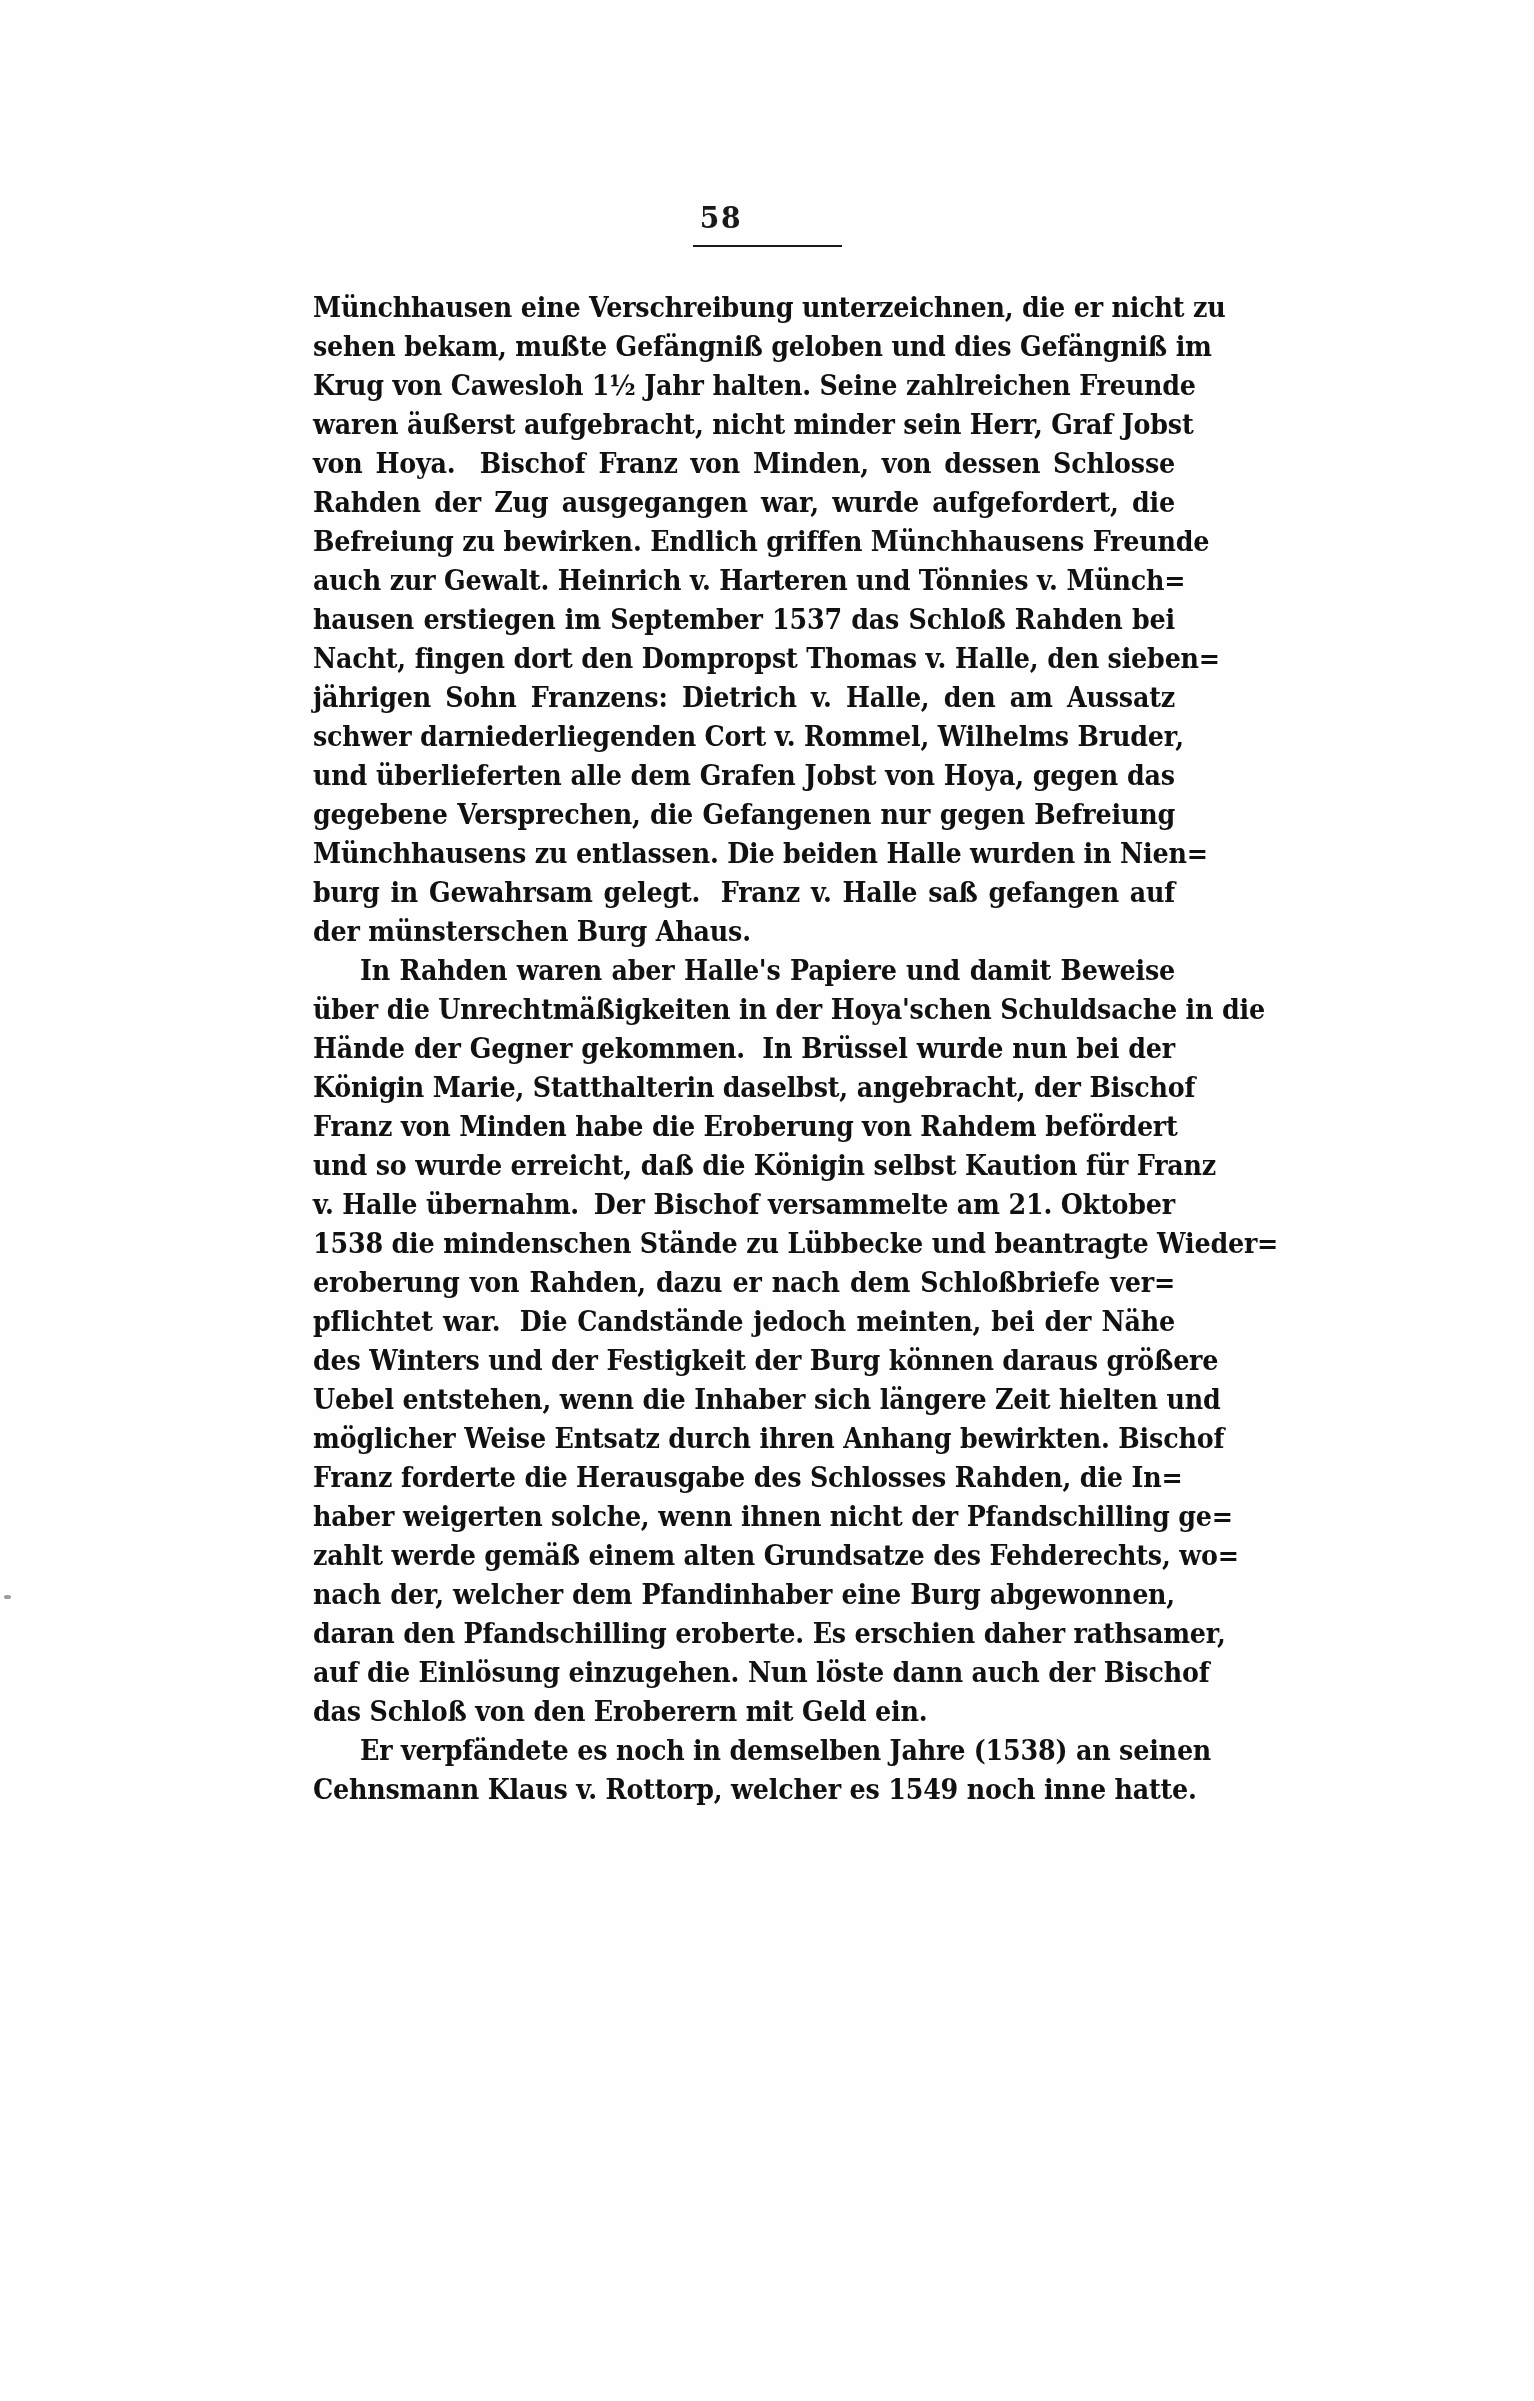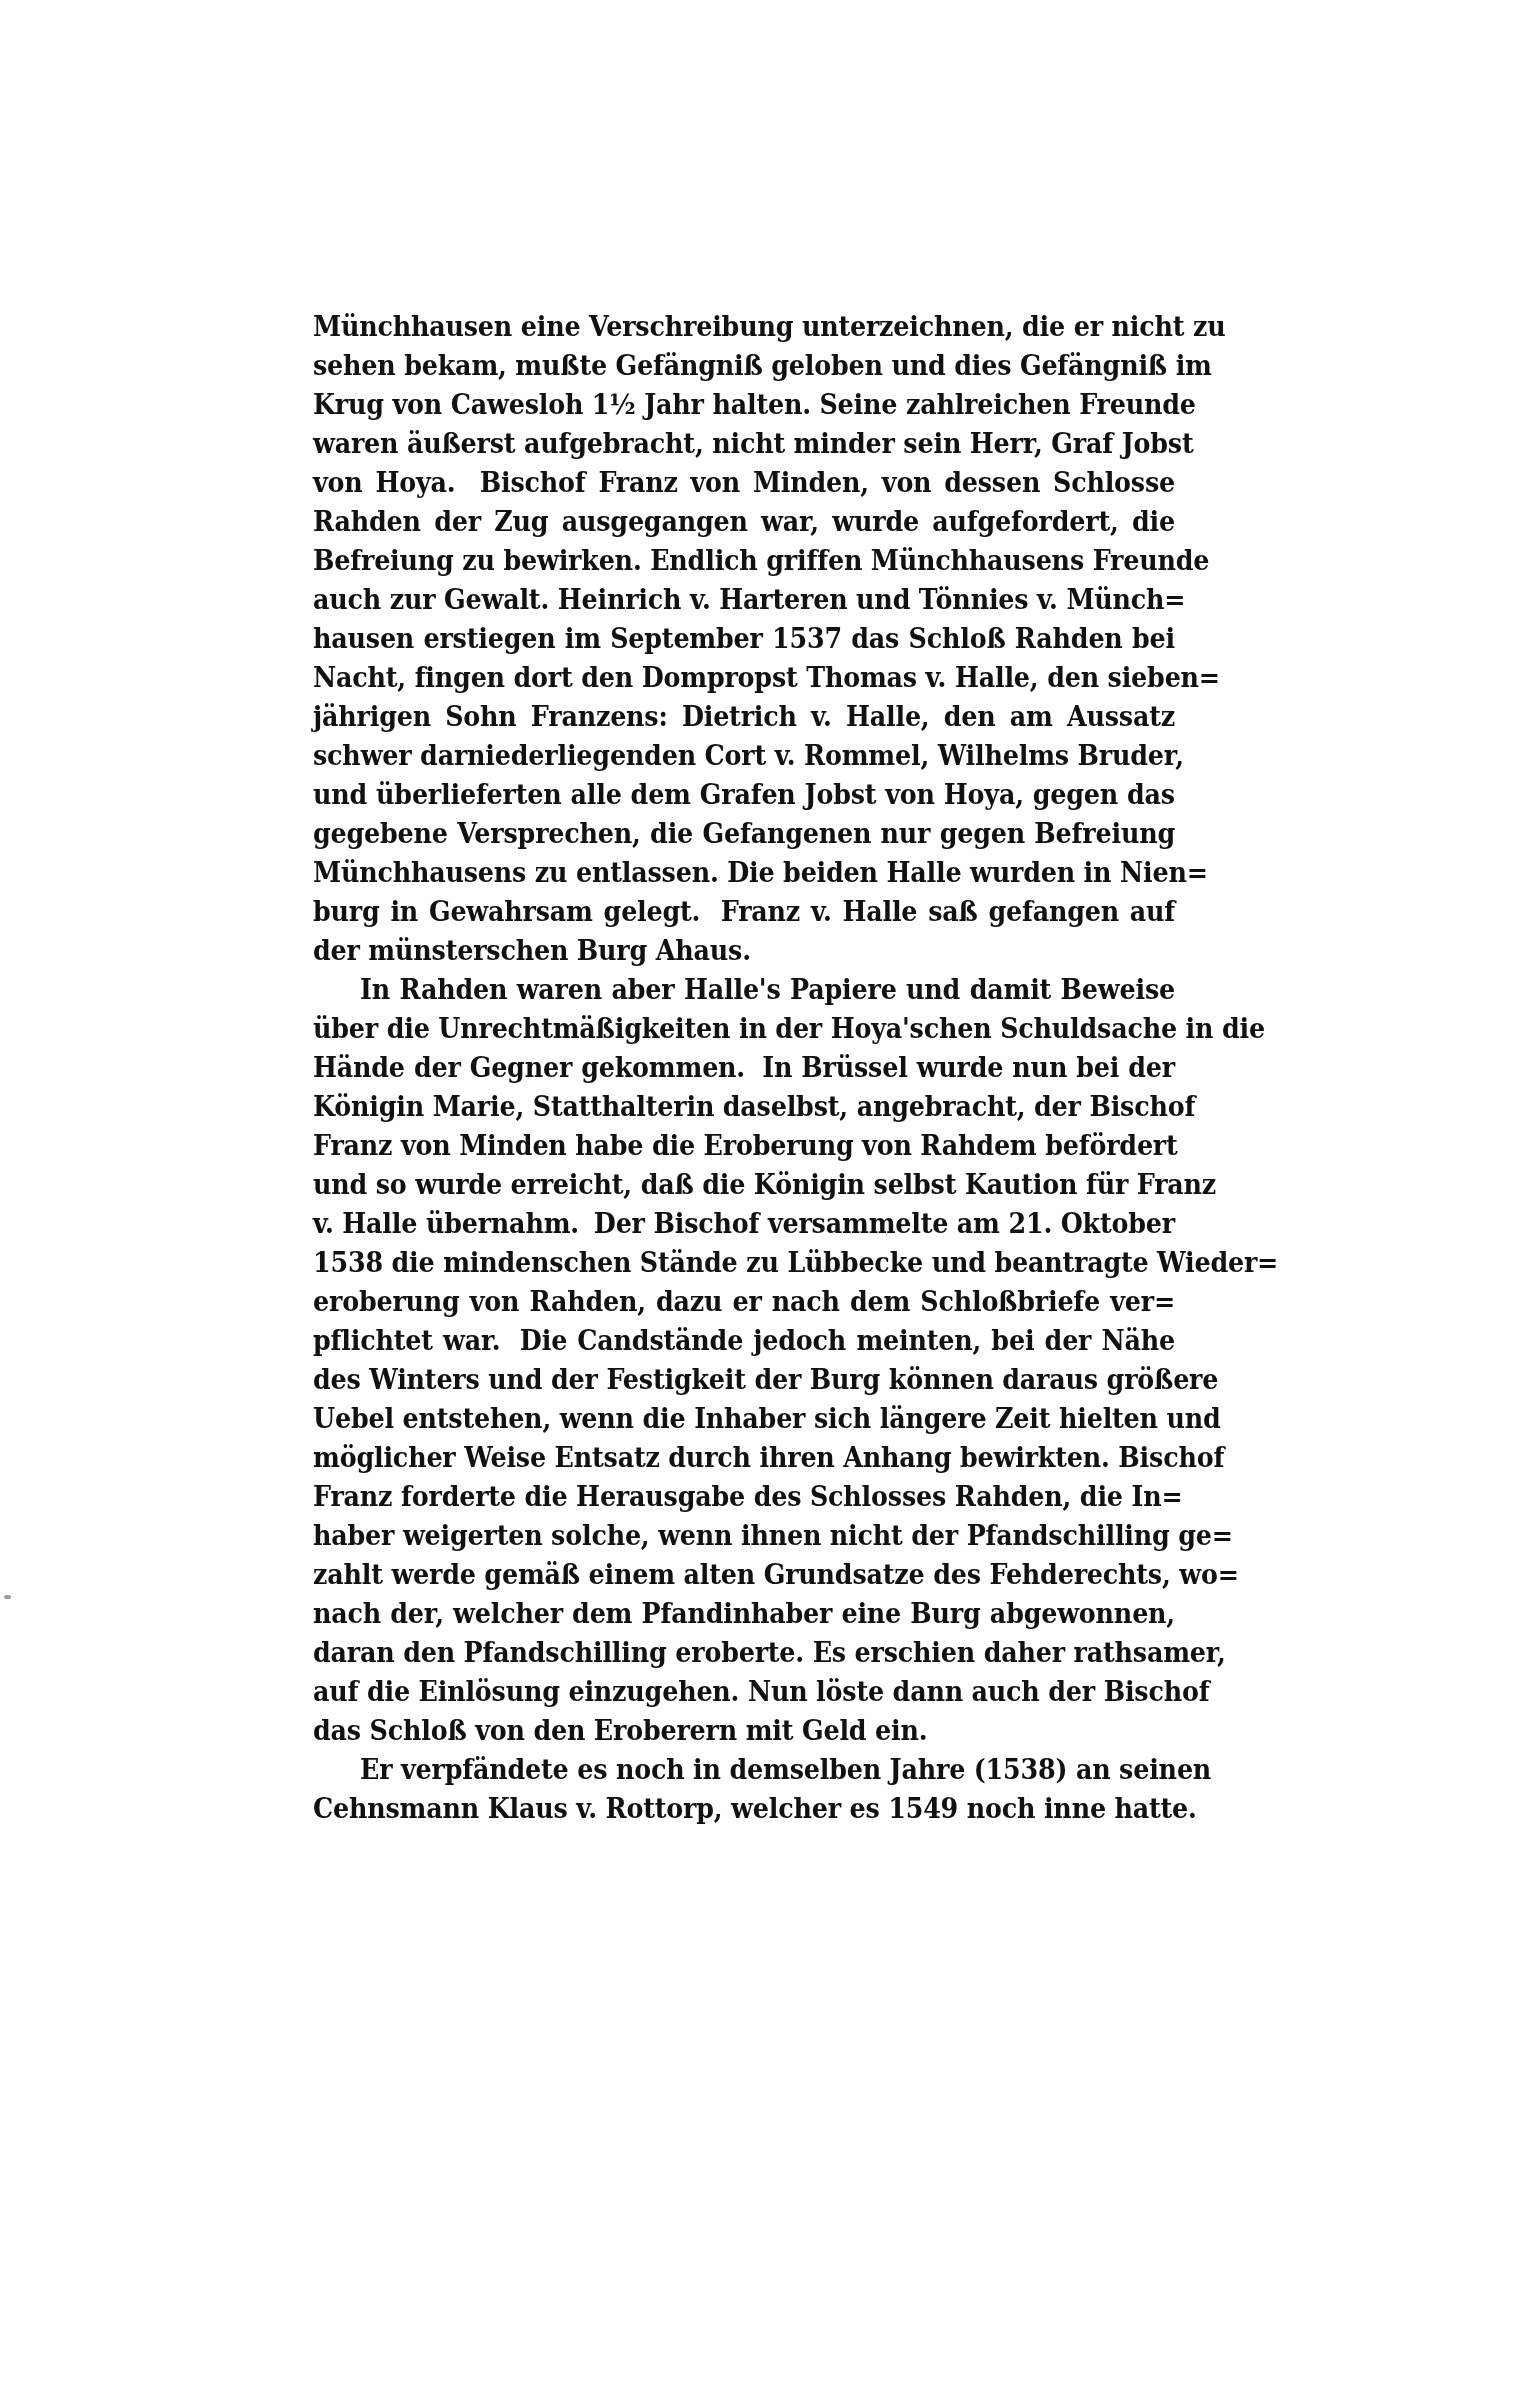--- a/index.html
+++ b/index.html
@@ -43,21 +43,21 @@
     width: 149px;
     height: 2.7px;
     background: #1a1a1a;
     margin: 11.5px auto 0 auto;
   }
 
   
   #textblock {
     position: absolute;
     left: 313px;
-    top: 311px;
+    top: 292px;
     width: 917px;
   }
 
   .para {
     margin: 0;
     padding: 0;
   }
 
   
   .line {
@@ -103,20 +103,24 @@
     background: #8b8b8b;
     border-radius: 50%;
     opacity: .85;
   }
 </style>
 </head>
 <body>
 
 <div id="page-sheet">
 
+  <div id="page-header">
+    <span id="folio" class="fraktur">58</span>
+    <span id="folio-rule"></span>
+  </div>
 
   <div id="textblock">
       <div class="para">
         <div class="line fraktur"><span class="w">Münchhausen</span><span class="w" style="flex: 1 1 0%;"> </span><span class="w">eine</span><span class="w" style="flex: 1 1 0%;"> </span><span class="w">Verschreibung</span><span class="w" style="flex: 1 1 0%;"> </span><span class="w">unterzeichnen,</span><span class="w" style="flex: 1 1 0%;"> </span><span class="w">die</span><span class="w" style="flex: 1 1 0%;"> </span><span class="w">er</span><span class="w" style="flex: 1 1 0%;"> </span><span class="w">nicht</span><span class="w" style="flex: 1 1 0%;"> </span><span class="w">zu</span></div>
         <div class="line fraktur"><span class="w">sehen</span><span class="w" style="flex: 1 1 0%;"> </span><span class="w">bekam,</span><span class="w" style="flex: 1 1 0%;"> </span><span class="w">mußte</span><span class="w" style="flex: 1 1 0%;"> </span><span class="w">Gefängniß</span><span class="w" style="flex: 1 1 0%;"> </span><span class="w">geloben</span><span class="w" style="flex: 1 1 0%;"> </span><span class="w">und</span><span class="w" style="flex: 1 1 0%;"> </span><span class="w">dies</span><span class="w" style="flex: 1 1 0%;"> </span><span class="w">Gefängniß</span><span class="w" style="flex: 1 1 0%;"> </span><span class="w">im</span></div>
         <div class="line fraktur"><span class="w">Krug</span><span class="w" style="flex: 1 1 0%;"> </span><span class="w">von</span><span class="w" style="flex: 1 1 0%;"> </span><span class="w">Cawesloh</span><span class="w" style="flex: 1 1 0%;"> </span><span class="w">1½</span><span class="w" style="flex: 1 1 0%;"> </span><span class="w">Jahr</span><span class="w" style="flex: 1 1 0%;"> </span><span class="w">halten.</span><span class="w" style="flex: 1.9 1 0%;"> </span><span class="w">Seine</span><span class="w" style="flex: 1 1 0%;"> </span><span class="w">zahlreichen</span><span class="w" style="flex: 1 1 0%;"> </span><span class="w">Freunde</span></div>
         <div class="line fraktur"><span class="w">waren</span><span class="w" style="flex: 1 1 0%;"> </span><span class="w">äußerst</span><span class="w" style="flex: 1 1 0%;"> </span><span class="w">aufgebracht,</span><span class="w" style="flex: 1 1 0%;"> </span><span class="w">nicht</span><span class="w" style="flex: 1 1 0%;"> </span><span class="w">minder</span><span class="w" style="flex: 1 1 0%;"> </span><span class="w">sein</span><span class="w" style="flex: 1 1 0%;"> </span><span class="w">Herr,</span><span class="w" style="flex: 1 1 0%;"> </span><span class="w">Graf</span><span class="w" style="flex: 1 1 0%;"> </span><span class="w">Jobst</span></div>
         <div class="line fraktur"><span class="w">von</span><span class="w" style="flex: 1 1 0%;"> </span><span class="w">Hoya.</span><span class="w" style="flex: 1.9 1 0%;"> </span><span class="w">Bischof</span><span class="w" style="flex: 1 1 0%;"> </span><span class="w">Franz</span><span class="w" style="flex: 1 1 0%;"> </span><span class="w">von</span><span class="w" style="flex: 1 1 0%;"> </span><span class="w">Minden,</span><span class="w" style="flex: 1 1 0%;"> </span><span class="w">von</span><span class="w" style="flex: 1 1 0%;"> </span><span class="w">dessen</span><span class="w" style="flex: 1 1 0%;"> </span><span class="w">Schlosse</span></div>
         <div class="line fraktur"><span class="w">Rahden</span><span class="w" style="flex: 1 1 0%;"> </span><span class="w">der</span><span class="w" style="flex: 1 1 0%;"> </span><span class="w">Zug</span><span class="w" style="flex: 1 1 0%;"> </span><span class="w">ausgegangen</span><span class="w" style="flex: 1 1 0%;"> </span><span class="w">war,</span><span class="w" style="flex: 1 1 0%;"> </span><span class="w">wurde</span><span class="w" style="flex: 1 1 0%;"> </span><span class="w">aufgefordert,</span><span class="w" style="flex: 1 1 0%;"> </span><span class="w">die</span></div>
         <div class="line fraktur"><span class="w">Befreiung</span><span class="w" style="flex: 1 1 0%;"> </span><span class="w">zu</span><span class="w" style="flex: 1 1 0%;"> </span><span class="w">bewirken.</span><span class="w" style="flex: 1.9 1 0%;"> </span><span class="w">Endlich</span><span class="w" style="flex: 1 1 0%;"> </span><span class="w">griffen</span><span class="w" style="flex: 1 1 0%;"> </span><span class="w">Münchhausens</span><span class="w" style="flex: 1 1 0%;"> </span><span class="w">Freunde</span></div>

